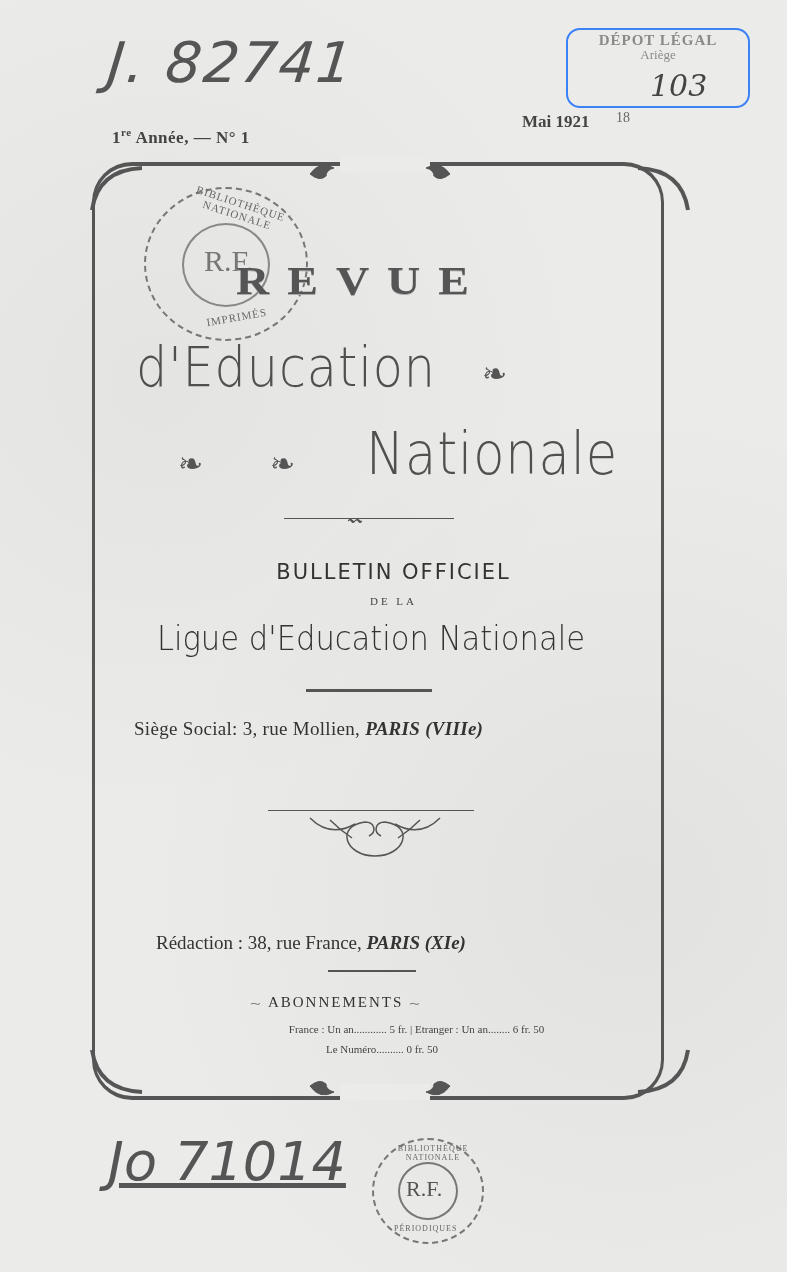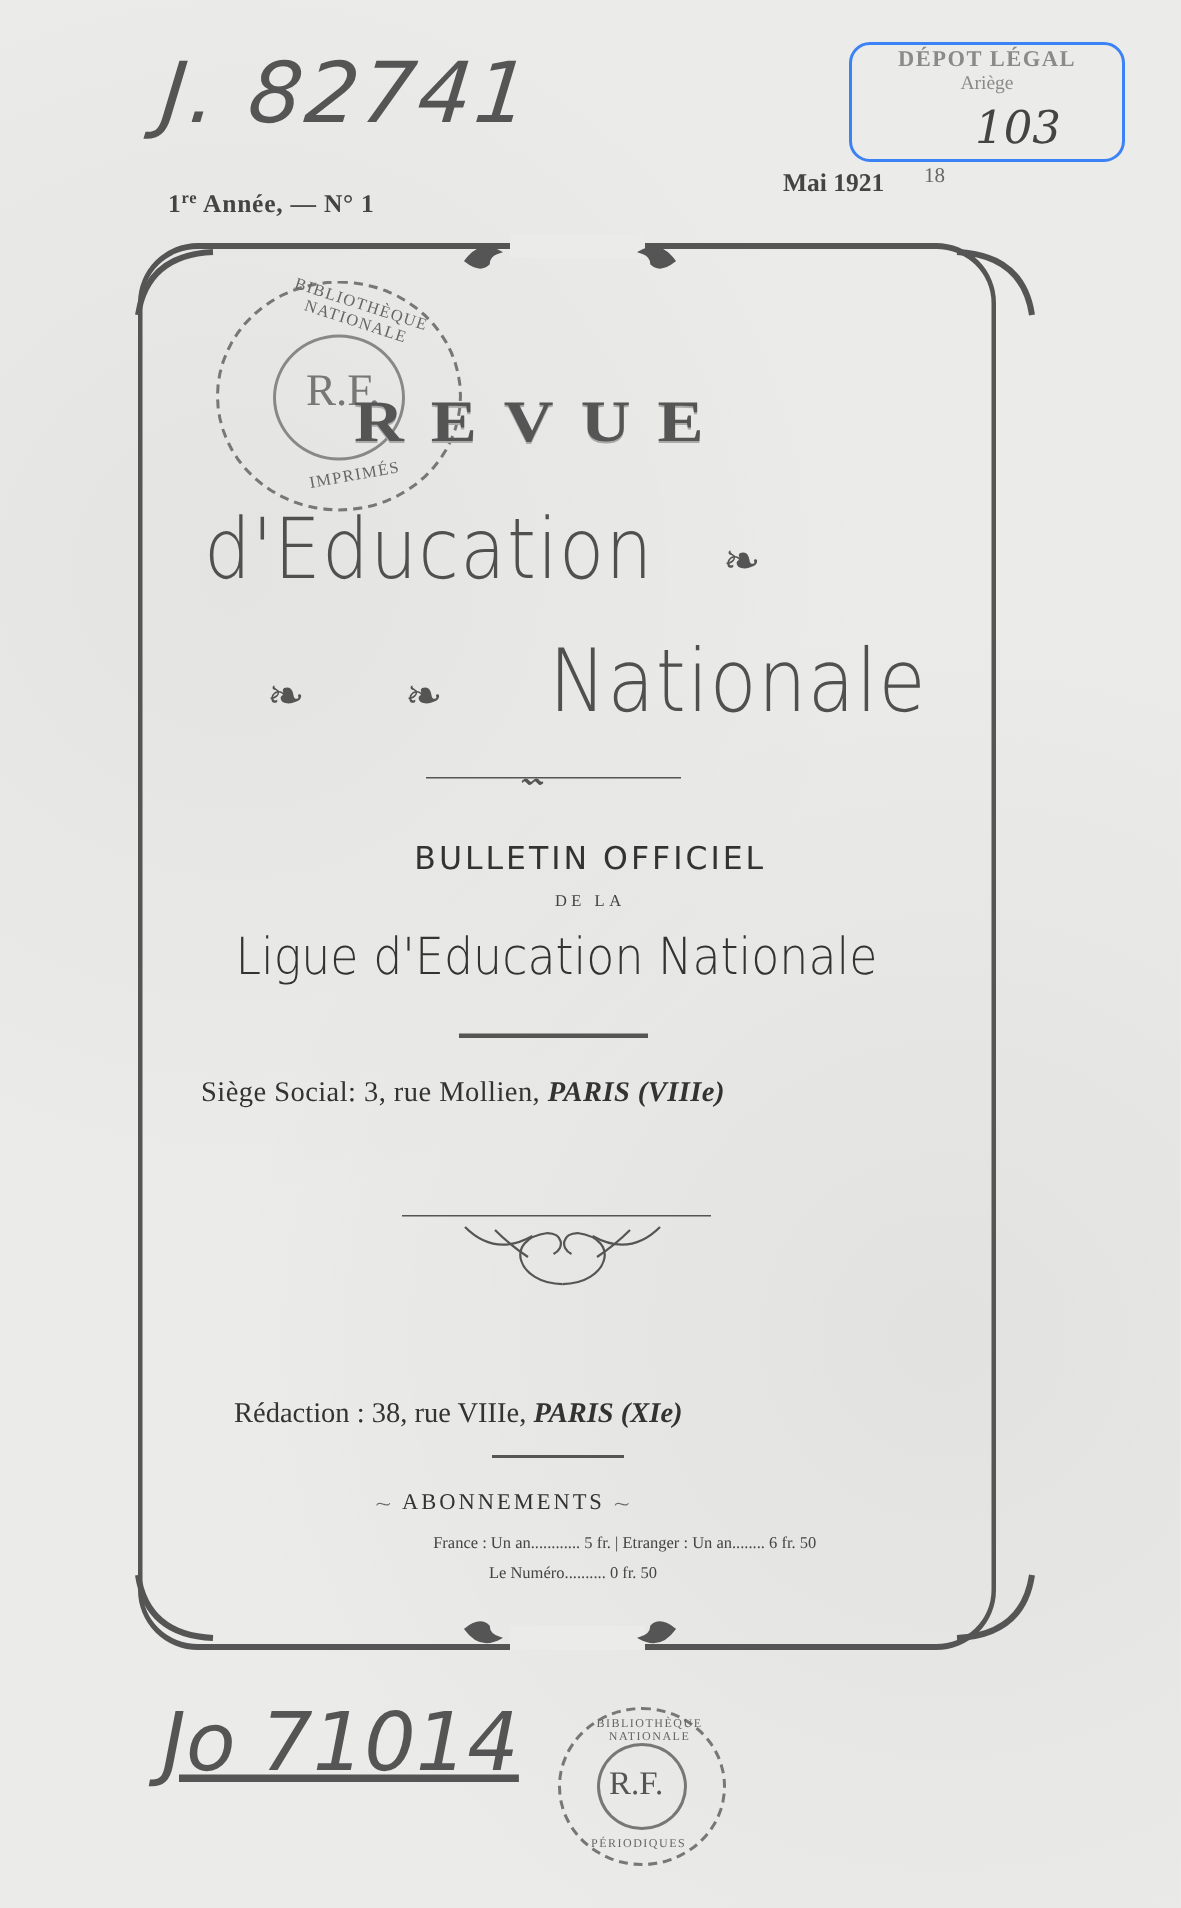--- a/index.html
+++ b/index.html
@@ -117,21 +117,21 @@
   <g fill="none" stroke="#555" stroke-width="1.5">
     <path d="M75 44 c-30 0 -40 -30 -10 -34 c10 0 12 10 4 14"></path>
     <path d="M75 44 c30 0 40 -30 10 -34 c-10 0 -12 10 -4 14"></path>
     <path d="M10 6 q20 20 45 6"></path>
     <path d="M140 6 q-20 20 -45 6"></path>
     <path d="M30 8 q10 10 22 18"></path>
     <path d="M120 8 q-10 10 -22 18"></path>
   </g>
 </svg>
 
-<div class="abs redac"><span>Rédaction : 38, rue VIIIe, </span><b>PARIS (XIe)</b></div>
+<div class="abs redac"><span>Rédaction : 38, rue France, </span><b>PARIS (XIe)</b></div>
 
 <div class="abs rule" style="left:328px;top:970px;width:88px;height:2px;"></div>
 
 <div class="abs abon">
   <span style="font-size:11px;color:#666">⁓</span>
   <span>ABONNEMENTS</span>
   <span style="font-size:11px;color:#666">⁓</span>
 </div>
 <div class="abs price1">
   <span>France : Un an............ 5 fr.</span>

